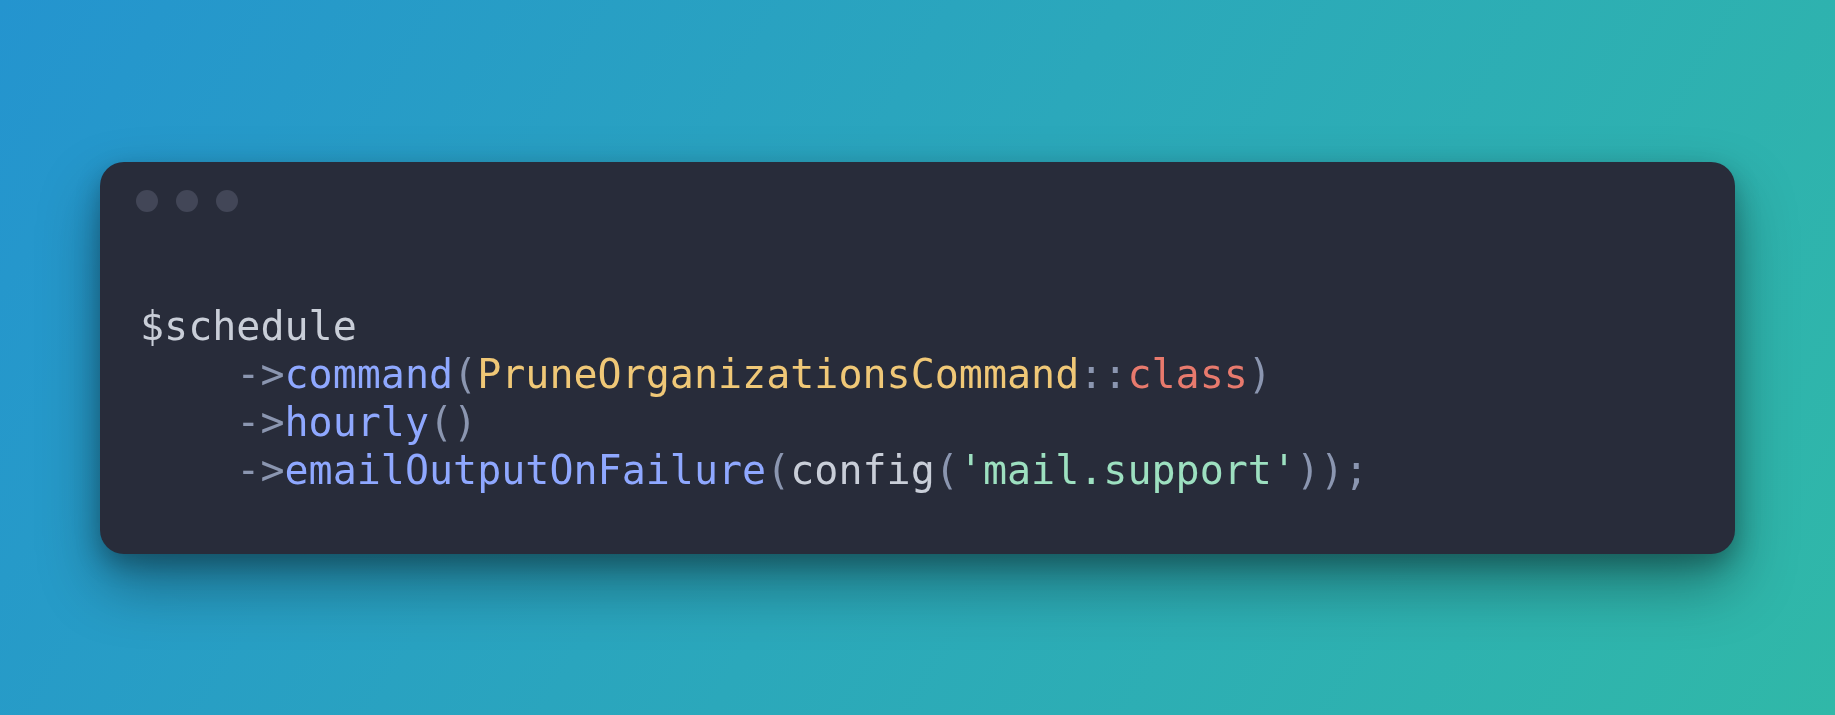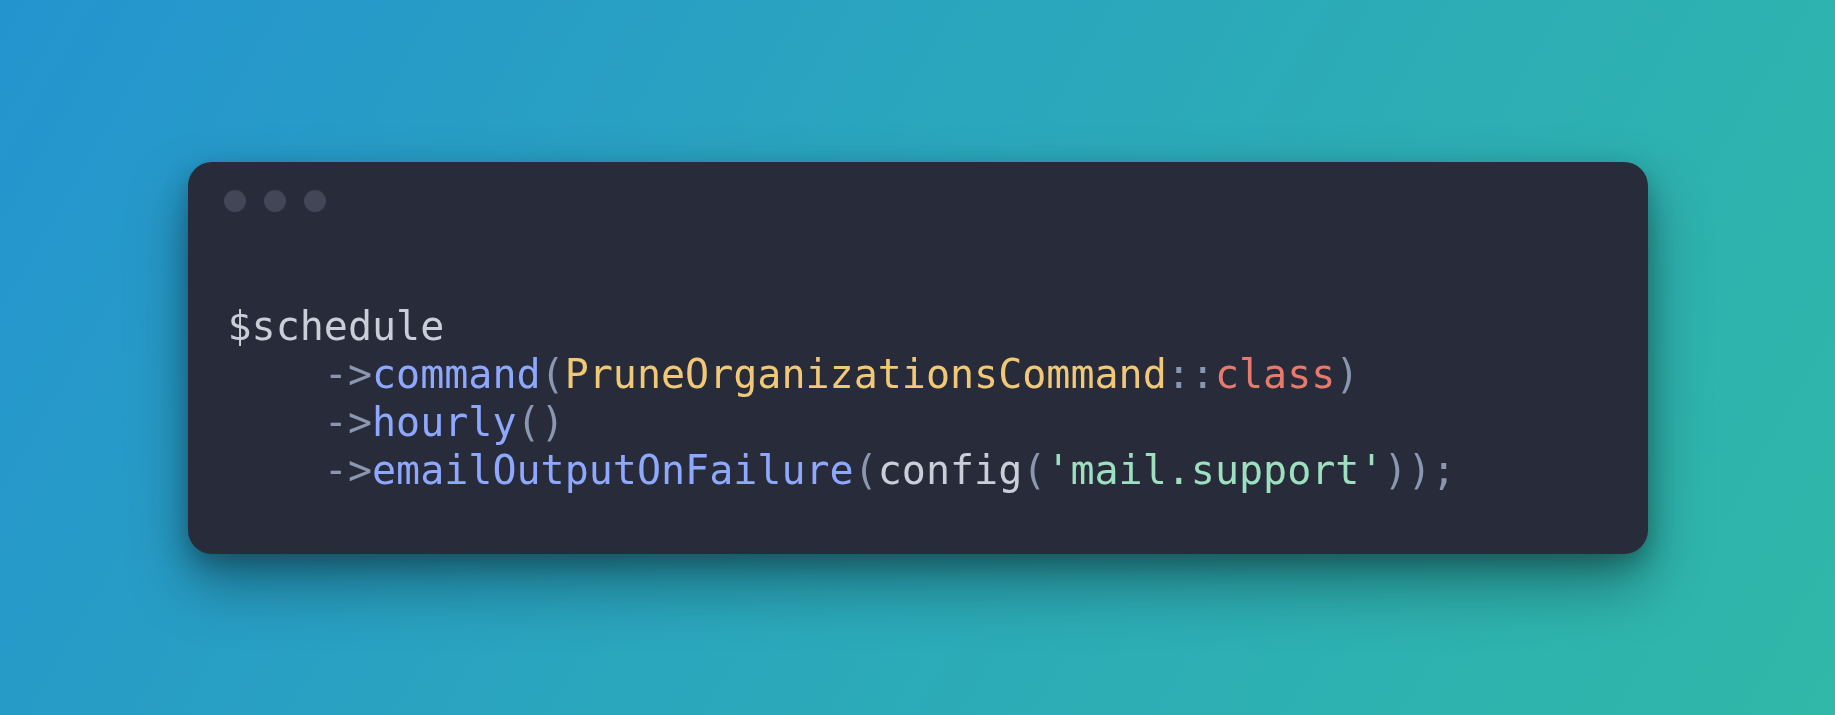--- a/index.html
+++ b/index.html
@@ -12,21 +12,21 @@
     width: 1835px;
     height: 715px;
     background: linear-gradient(120deg, #2494cf 0%, #2ba8bb 50%, #30b8a8 100%);
     display: flex;
     align-items: center;
     justify-content: center;
     font-family: ui-monospace, "SF Mono", "Cascadia Code", Menlo, Consolas, monospace;
   }
 
   .window {
-    width: 1460px;
+    width: 1635px;
     background: #282c3a;
     border-radius: 24px;
     box-shadow: 0 30px 60px rgba(0,0,0,0.35), 0 10px 25px rgba(0,0,0,0.25);
     overflow: hidden;
   }
 
   .titlebar {
     display: flex;
     gap: 18px;
     padding: 28px 36px 0 36px;

